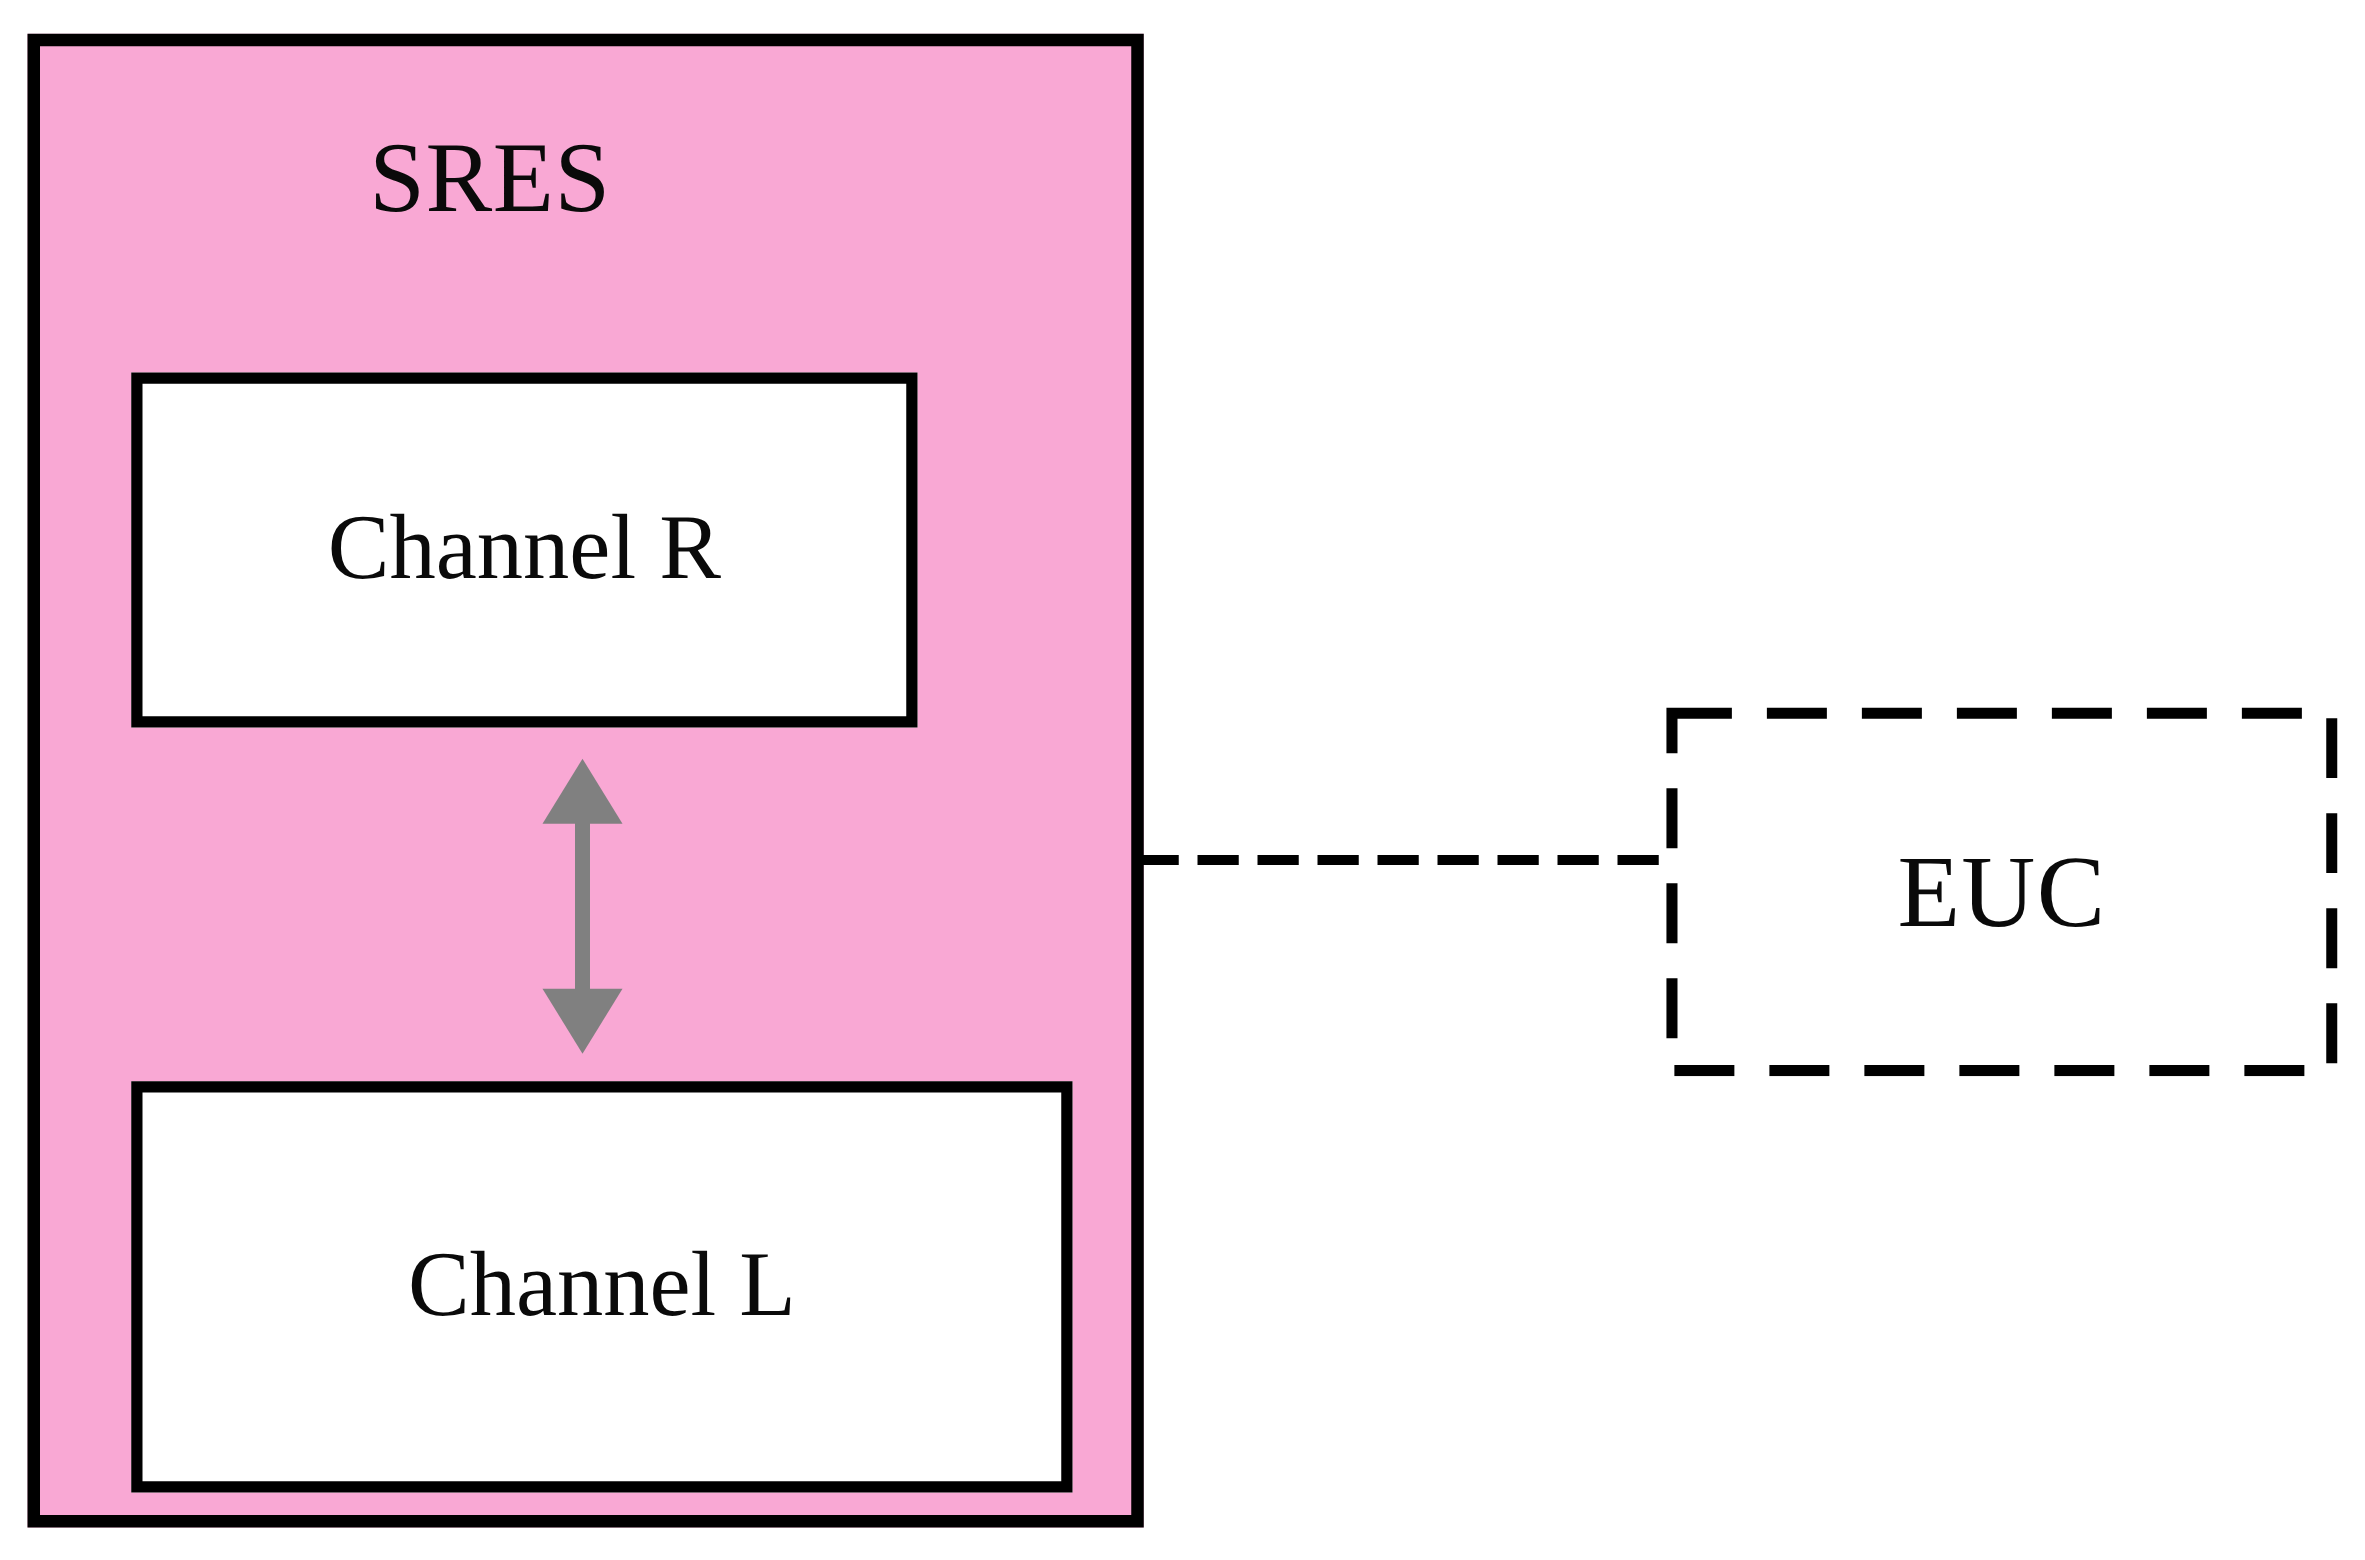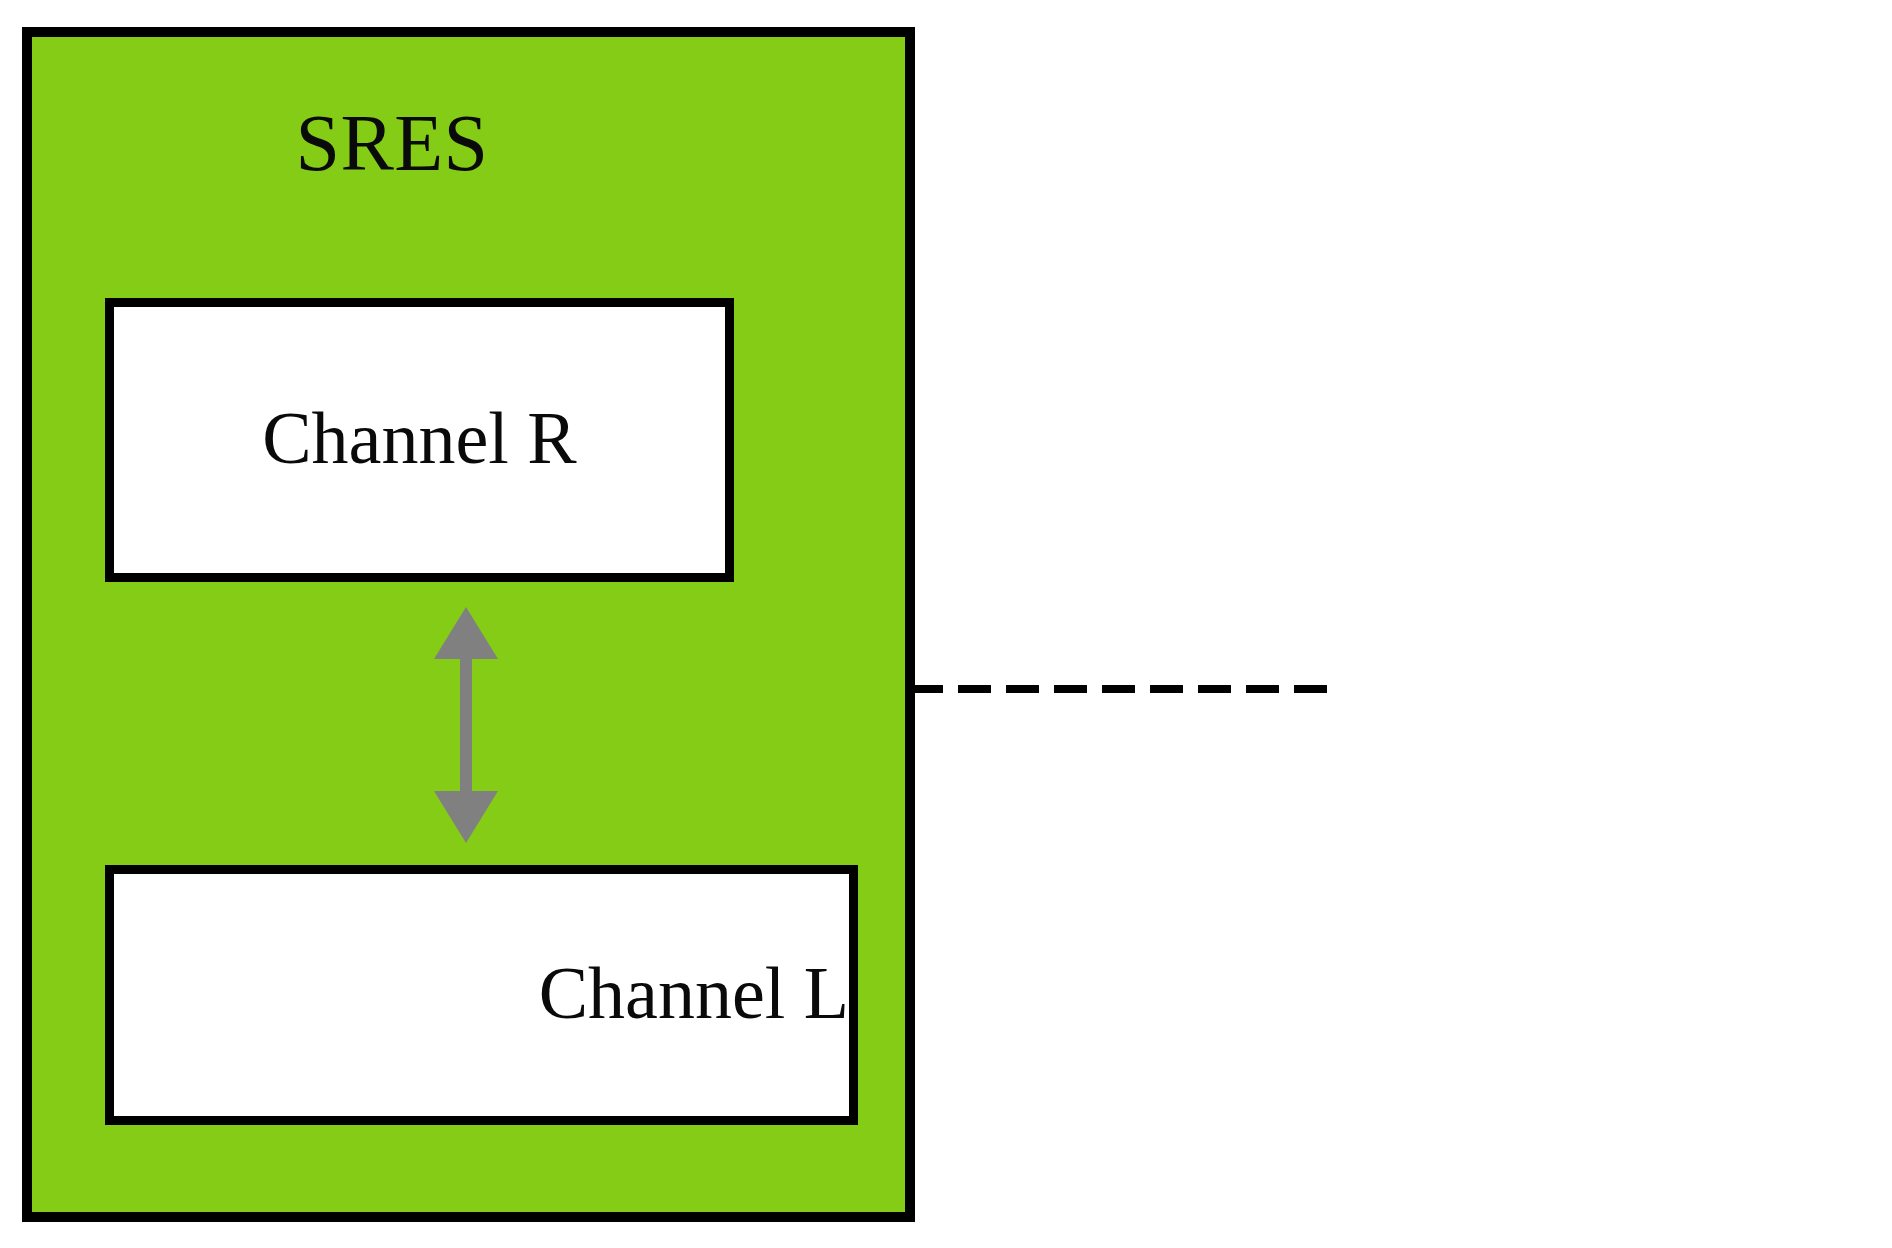--- a/index.html
+++ b/index.html
@@ -19,21 +19,21 @@
   }
 
   
   .sres-box {
     position: absolute;
     left: 22px;
     top: 27px;
     width: 893px;
     height: 1195px;
     box-sizing: border-box;
-    background: #84cc16;
+    background: #f9a8d4;
     border: 10px solid #000000;
   }
 
   .sres-label {
     position: absolute;
     left: 0;
     top: 66px;
     width: 720px;
     text-align: center;
     font-size: 80px;
@@ -56,22 +56,21 @@
   .channel-r {
     left: 73px;
     top: 261px;
     width: 629px;
     height: 284px;
   }
   .channel-l {
     left: 73px;
     top: 828px;
     width: 753px;
-    height: 260px;
-    justify-content: flex-end;
+    height: 329px;
   }
   .channel-label {
     font-size: 74px;
     line-height: 1;
     color: #0a0a0a;
     white-space: nowrap;
     transform: translateY(-2px);
   }
 
   
@@ -148,14 +147,20 @@
     </div>
 
   </div>
 
   <div class="connector">
     <svg width="430" height="10" viewBox="0 0 430 10" xmlns="http://www.w3.org/2000/svg">
       <line x1="0" y1="5" x2="430" y2="5" stroke="#000000" stroke-width="8" stroke-dasharray="33 15"></line>
     </svg>
   </div>
 
+  <div class="euc-box">
+    <svg class="euc-border" viewBox="0 0 537 295" preserveAspectRatio="none" xmlns="http://www.w3.org/2000/svg">
+      <rect x="4.5" y="4.5" width="528" height="286" fill="#ffffff" stroke="#000000" stroke-width="9" stroke-dasharray="48 28"></rect>
+    </svg>
+    <div class="euc-label">EUC</div>
+  </div>
 
 </div>
 
 </body></html>

